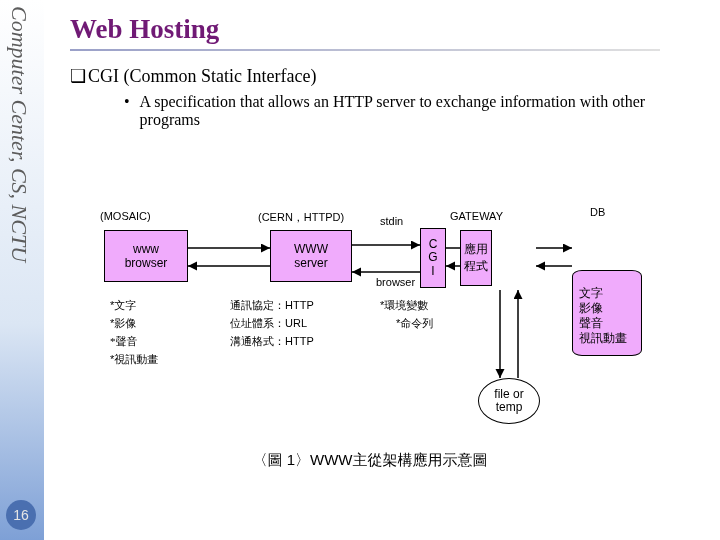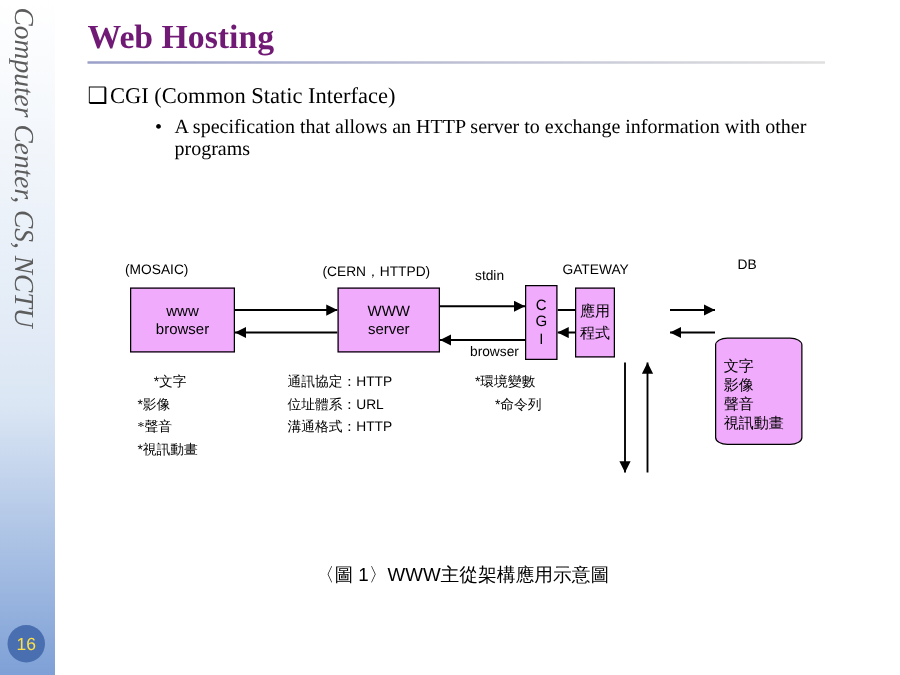--- a/index.html
+++ b/index.html
@@ -14,21 +14,21 @@
     writing-mode: vertical-rl; text-orientation: mixed;
     transform: rotate(0deg);
     font-family: Georgia, "Times New Roman", serif;
     font-style: italic;
     font-size: 22px; color: #5c5c5c;
     white-space: nowrap;
   }
   .page-num {
     position: absolute; left: 6px; bottom: 10px;
     width: 30px; height: 30px; border-radius: 50%;
-    background: #4a6fb0; color: #fde047;
+    background: #4a6fb0; color: #e5e5e5;
     display: flex; align-items: center; justify-content: center;
     font-size: 14px; font-family: Arial, sans-serif;
   }
   .content { position: absolute; left: 70px; top: 14px; right: 20px; }
   .title-line1 { font-size: 27px; font-weight: bold; color: #701a75; }
   .title-line2 { font-size: 27px; font-weight: bold; color: #2b2b62; margin-left: 60px; }
   .title-underline { margin-top: 4px; height: 2px; background: linear-gradient(to right, #9aa0c8, #e0e0e0); width: 590px; }
   .body { margin-top: 14px; font-size: 18px; color: #000; }
   .q-line { margin-left: 0; }
   .q-mark { display: inline-block; width: 18px; }
@@ -121,28 +121,32 @@
       <div>程式</div>
     </div>
 
     <div class="box" style="left:492px; top:22px; width:70px; height:86px; border-radius:10px/6px; text-align:left; padding:6px 4px 0 6px; line-height:1.25;margin-top:48px;">
       <div>文字</div>
       <div>影像</div>
       <div>聲音</div>
       <div>視訊動畫</div>
     </div>
 
-    <div class="lbl" style="left:30px; top:98px;margin-left:13px;">*文字</div>
+    <div class="lbl" style="left:30px; top:98px;">*文字</div>
     <div class="lbl" style="left:30px; top:116px;">*影像</div>
     <div class="lbl" style="left:30px; top:134px;font-family:Liberation Serif, serif;">*聲音</div>
     <div class="lbl" style="left:30px; top:152px;">*視訊動畫</div>
 
     <div class="lbl" style="left:150px; top:98px;">通訊協定：HTTP</div>
     <div class="lbl" style="left:150px; top:116px;">位址體系：URL</div>
     <div class="lbl" style="left:150px; top:134px;">溝通格式：HTTP</div>
 
     <div class="lbl" style="left:300px; top:98px;">*環境變數</div>
     <div class="lbl" style="left:316px; top:116px;">*命令列</div>
 
+    <div class="oval" style="left:398px; top:178px; width:62px; height:46px; line-height:1.1;">
+      <div>file or</div>
+      <div>temp</div>
+    </div>
 
     <div class="caption">〈圖 1〉WWW主從架構應用示意圖</div>
   </div>
 </div>
 
 </body></html>

